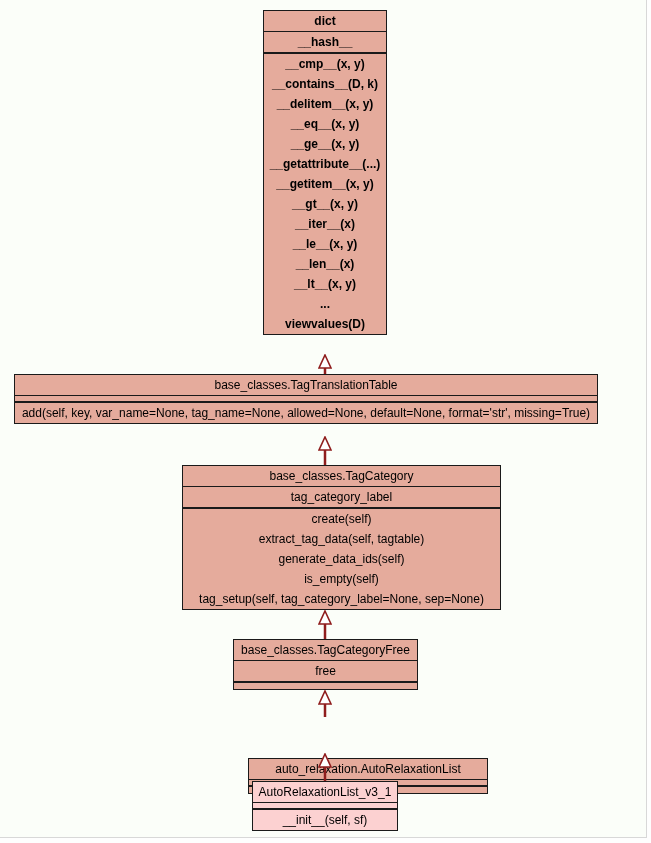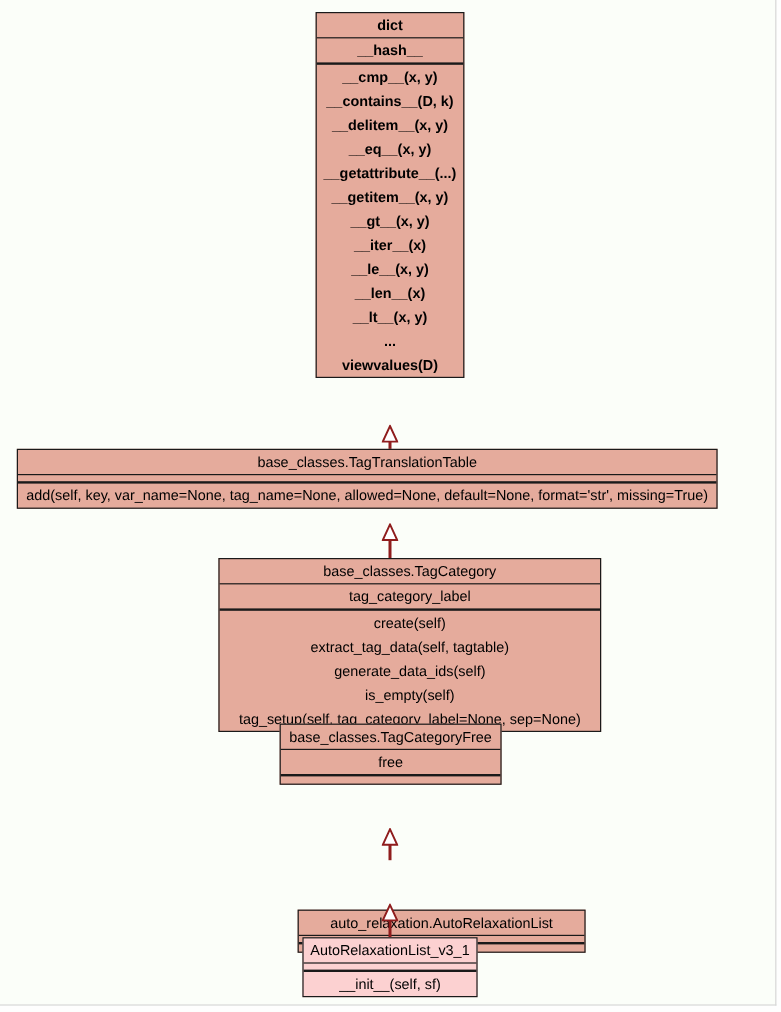--- a/index.html
+++ b/index.html
@@ -75,20 +75,21 @@
 <div class="class-box" style="left:263px; top:10px; width:124px;font-weight:bold;">
   <div class="class-title">dict</div>
   <div class="attrs">
     <div class="row">__hash__</div>
   </div>
   <div>
     <div class="row">__cmp__(x, y)</div>
     <div class="row">__contains__(D, k)</div>
     <div class="row">__delitem__(x, y)</div>
     <div class="row">__eq__(x, y)</div>
+    <div class="row">__ge__(x, y)</div>
     <div class="row">__getattribute__(...)</div>
     <div class="row">__getitem__(x, y)</div>
     <div class="row">__gt__(x, y)</div>
     <div class="row">__iter__(x)</div>
     <div class="row">__le__(x, y)</div>
     <div class="row">__len__(x)</div>
     <div class="row">__lt__(x, y)</div>
     <div class="row center">...</div>
     <div class="row">viewvalues(D)</div>
   </div>
@@ -124,21 +125,21 @@
     <div class="row">is_empty(self)</div>
     <div class="row">tag_setup(self, tag_category_label=None, sep=None)</div>
   </div>
 </div>
 
 <svg class="connector" style="top:610px; height:29px;" viewBox="0 0 14 29">
   <polygon points="7,1 13,14 1,14"></polygon>
   <rect x="5.75" y="14" width="2.5" height="15"></rect>
 </svg>
 
-<div class="class-box" style="left:233px; top:603px; width:185px;">
+<div class="class-box" style="left:233px; top:639px; width:185px;">
   <div class="class-title">base_classes.TagCategoryFree</div>
   <div class="attrs">
     <div class="row">free</div>
   </div>
   <div class="strip-methods"></div>
 </div>
 
 <svg class="connector" style="top:690px; height:27px;" viewBox="0 0 14 27">
   <polygon points="7,1 13,14 1,14"></polygon>
   <rect x="5.75" y="14" width="2.5" height="13"></rect>

